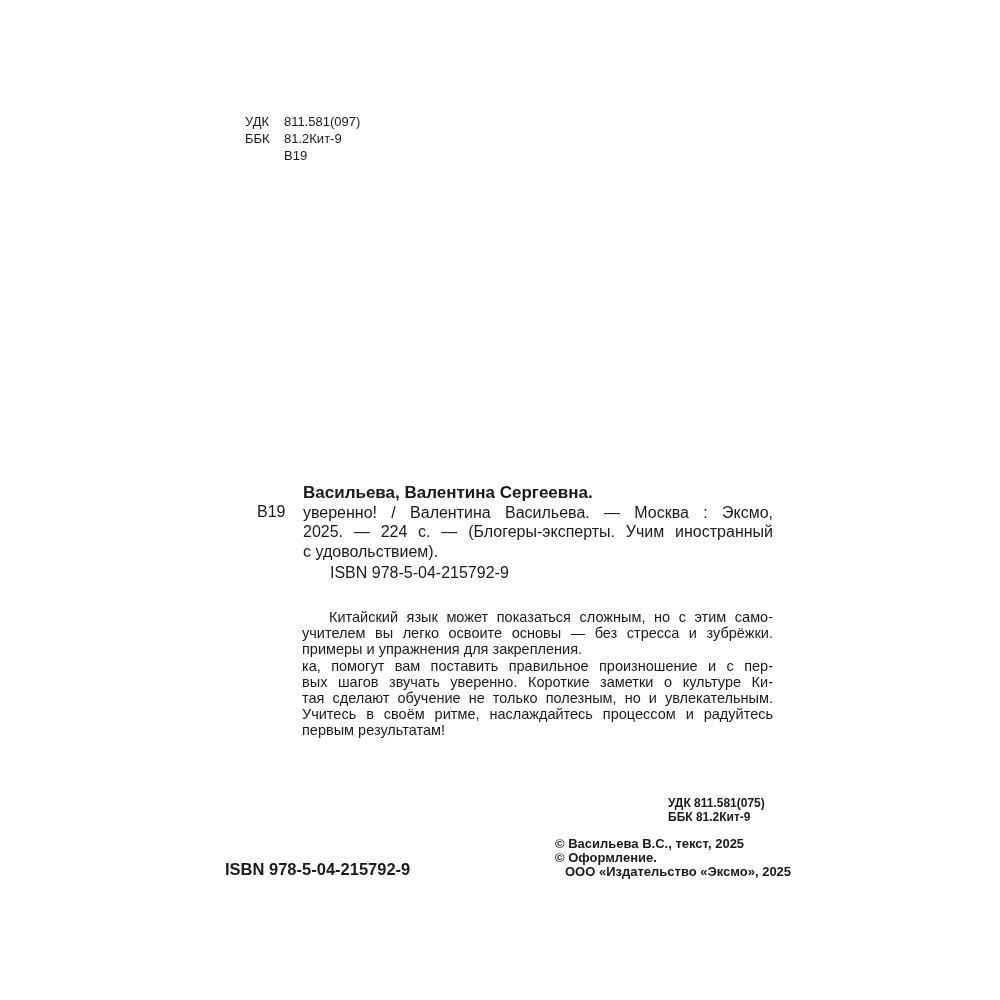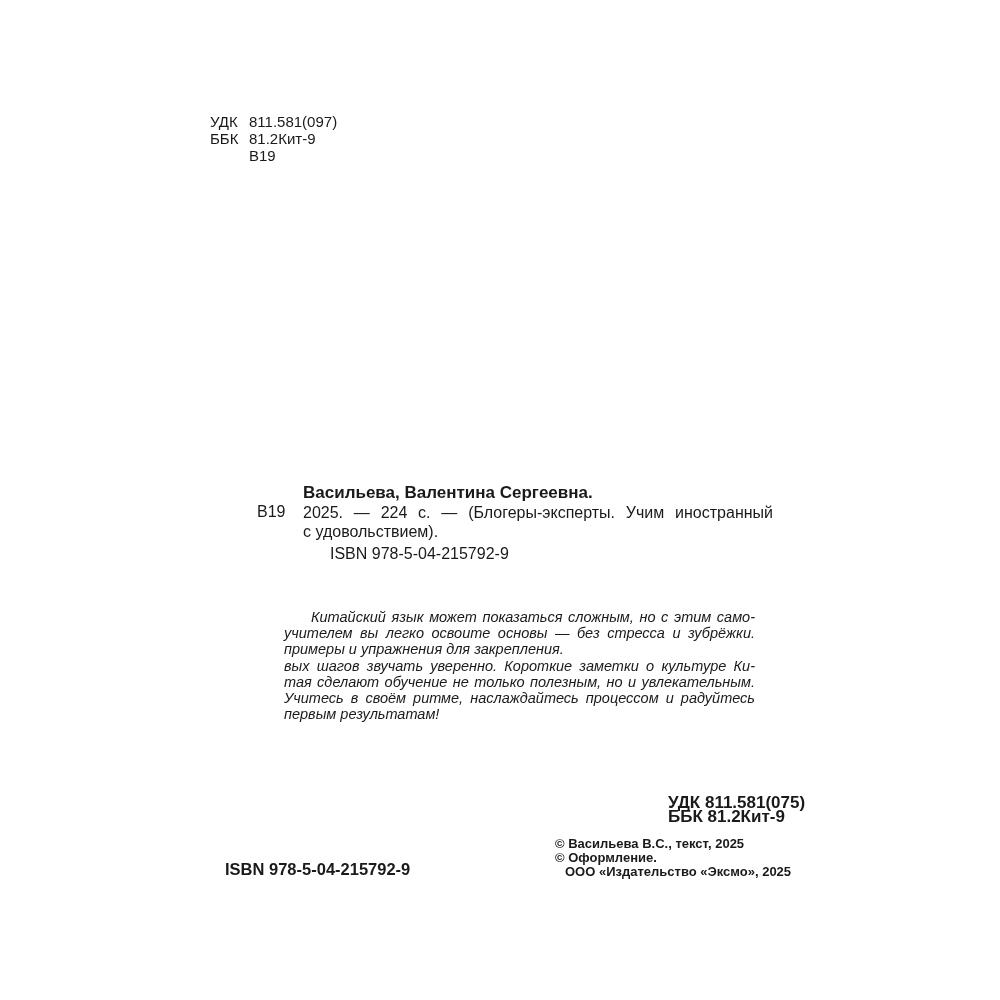--- a/index.html
+++ b/index.html
@@ -12,23 +12,23 @@
     width: 1000px;
     height: 1000px;
     background: #ffffff;
     color: #1a1a1a;
     font-family: "Liberation Sans", sans-serif;
   }
 
   
   .top-codes {
     position: absolute;
-    left: 210px;
+    left: 245px;
     top: 113px;
-    font-size: 15px;
+    font-size: 13px;
     line-height: 17px;
   }
   .code-row { display: flex; }
   .code-label { width: 39px; flex: 0 0 39px; }
 
   
   .bib-block {
     position: absolute;
     left: 303px;
     top: 483px;
@@ -53,46 +53,45 @@
   .isbn-mid {
     margin-top: 2px;
     padding-left: 27px;
     font-size: 16px;
     line-height: 19.6px;
   }
 
   
   .annotation {
     position: absolute;
-    left: 284px;
+    left: 302px;
     top: 609px;
     width: 471px;
     font-size: 14.5px;
     line-height: 16.2px;
-    font-style: italic;
   }
   .annotation .para { margin: 0; }
 
   
   .jline {
     text-align: justify;
     text-align-last: justify;
   }
   .indent { padding-left: 27px; }
   .lastline {
     text-align: center;
     text-align-last: left;
   }
 
   
   .bottom-codes {
     position: absolute;
     left: 668px;
     top: 796px;
-    font-size: 17px;
+    font-size: 12px;
     line-height: 14px;
     font-weight: bold;
   }
 
   
   .copyright {
     position: absolute;
     left: 555px;
     top: 837px;
     font-size: 13px;
@@ -128,32 +127,34 @@
     <div class="code-row">
       <span class="code-label"></span>
       <span class="code-value">В19</span>
     </div>
   </div>
 
   <div class="margin-code">В19</div>
 
   <div class="bib-block">
     <div class="bib-heading">Васильева, Валентина Сергеевна.</div>
+    <div class="bib-line jline">уверенно! / Валентина Васильева. — Москва : Эксмо,</div>
     <div class="bib-line jline">2025. — 224 с. — (Блогеры-эксперты. Учим иностранный</div>
     <div class="bib-line jline lastline">с удовольствием).</div>
     <div class="isbn-mid">ISBN 978-5-04-215792-9</div>
   </div>
 
   <div class="annotation">
     <div class="para">
       <div class="jline indent">Китайский язык может показаться сложным, но с этим само-</div>
       <div class="jline">учителем вы легко освоите основы — без стресса и зубрёжки.</div>
       <div class="jline lastline">примеры и упражнения для закрепления.</div>
     </div>
     <div class="para">
+      <div class="jline">ка, помогут вам поставить правильное произношение и с пер-</div>
       <div class="jline">вых шагов звучать уверенно. Короткие заметки о культуре Ки-</div>
       <div class="jline">тая сделают обучение не только полезным, но и увлекательным.</div>
       <div class="jline">Учитесь в своём ритме, наслаждайтесь процессом и радуйтесь</div>
       <div class="jline lastline">первым результатам!</div>
     </div>
   </div>
 
   <div class="bottom-codes">
     <div>УДК 811.581(075)</div>
     <div>ББК 81.2Кит-9</div>

